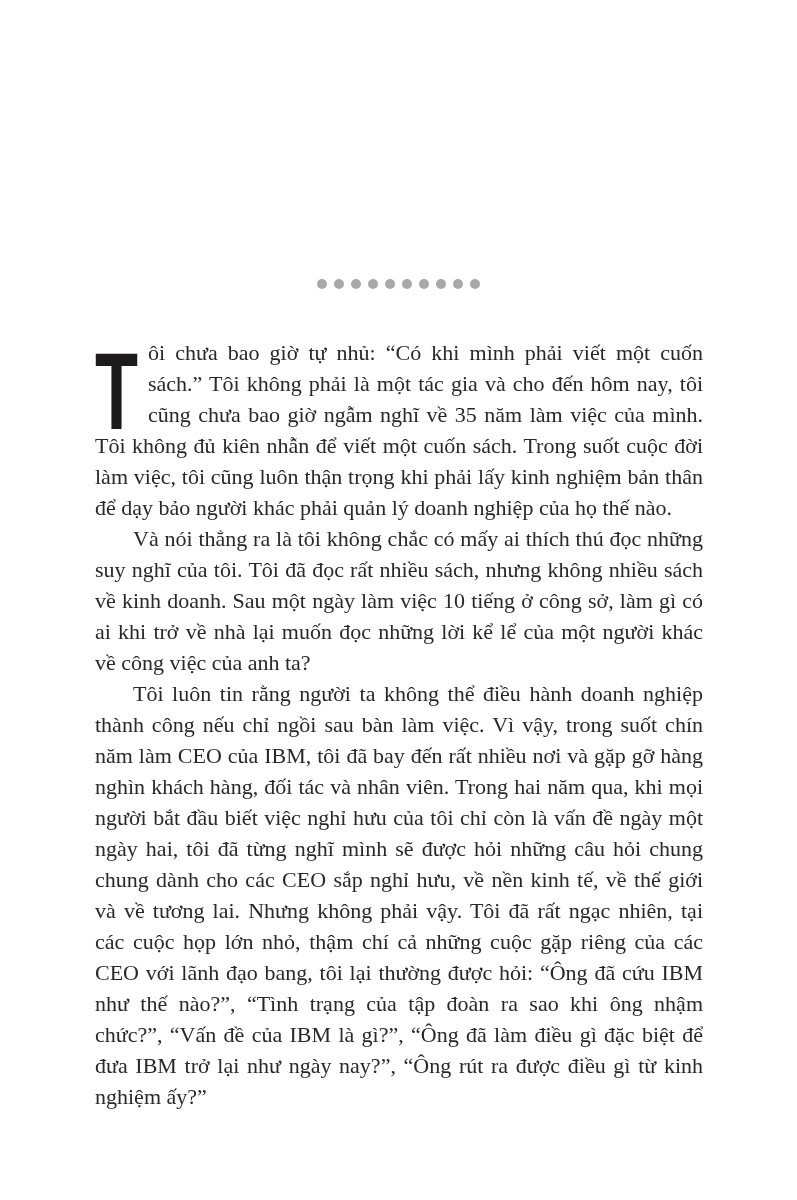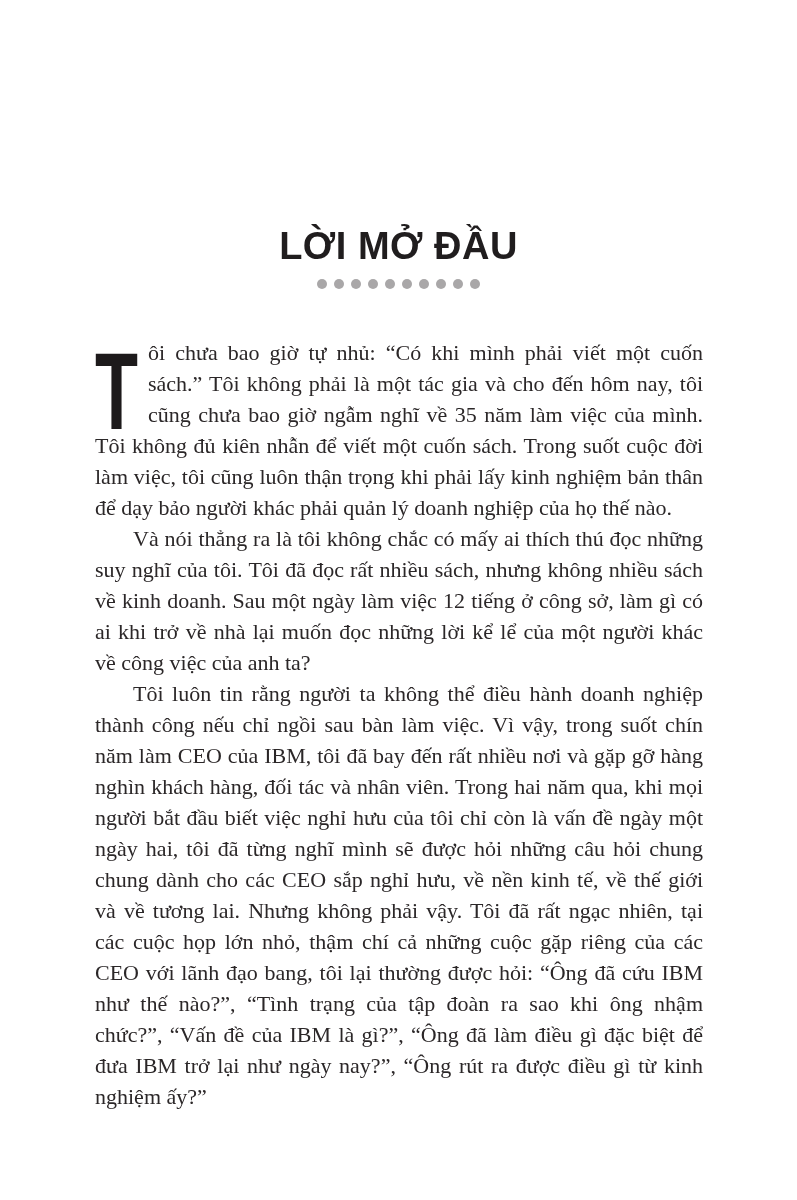--- a/index.html
+++ b/index.html
@@ -70,27 +70,26 @@
     color: #1d1a1b;
     transform: scaleX(0.64);
     transform-origin: 0 60%;
   }
 </style>
 </head>
 <body>
 
 <div class="page">
 
-  <h1 class="chapter-title">LỜI MỞ ĐẦU</h1>
 
   <div class="dot-separator"><span class="dot" style="background: rgb(169, 167, 168);"></span><span class="dot" style="background: rgb(169, 167, 168);"></span><span class="dot" style="background: rgb(169, 167, 168);"></span><span class="dot" style="background: rgb(169, 167, 168);"></span><span class="dot" style="background: rgb(169, 167, 168);"></span><span class="dot" style="background: rgb(169, 167, 168);"></span><span class="dot" style="background: rgb(169, 167, 168);"></span><span class="dot" style="background: rgb(169, 167, 168);"></span><span class="dot" style="background: rgb(169, 167, 168);"></span><span class="dot" style="background: rgb(169, 167, 168);"></span></div>
 
   <div class="body-text">
     <p>
       <span class="dropcap">
           <span class="glyph">T</span>
         </span><span>ôi chưa bao giờ tự nhủ: “Có khi mình phải viết một cuốn sách.” Tôi không phải là một tác gia và cho đến hôm nay, tôi cũng chưa bao giờ ngẫm nghĩ về 35 năm làm việc của mình. Tôi không đủ kiên nhẫn để viết một cuốn sách. Trong suốt cuộc đời làm việc, tôi cũng luôn thận trọng khi phải lấy kinh nghiệm bản thân để dạy bảo người khác phải quản lý doanh nghiệp của họ thế nào.</span>
     </p>
-    <p class="indented">Và nói thẳng ra là tôi không chắc có mấy ai thích thú đọc những suy nghĩ của tôi. Tôi đã đọc rất nhiều sách, nhưng không nhiều sách về kinh doanh. Sau một ngày làm việc 12 tiếng ở công sở, làm gì có ai khi trở về nhà lại muốn đọc những lời kể lể của một người khác về công việc của anh ta?</p>
+    <p class="indented">Và nói thẳng ra là tôi không chắc có mấy ai thích thú đọc những suy nghĩ của tôi. Tôi đã đọc rất nhiều sách, nhưng không nhiều sách về kinh doanh. Sau một ngày làm việc 10 tiếng ở công sở, làm gì có ai khi trở về nhà lại muốn đọc những lời kể lể của một người khác về công việc của anh ta?</p>
     <p class="indented">Tôi luôn tin rằng người ta không thể điều hành doanh nghiệp thành công nếu chỉ ngồi sau bàn làm việc. Vì vậy, trong suốt chín năm làm CEO của IBM, tôi đã bay đến rất nhiều nơi và gặp gỡ hàng nghìn khách hàng, đối tác và nhân viên. Trong hai năm qua, khi mọi người bắt đầu biết việc nghỉ hưu của tôi chỉ còn là vấn đề ngày một ngày hai, tôi đã từng nghĩ mình sẽ được hỏi những câu hỏi chung chung dành cho các CEO sắp nghỉ hưu, về nền kinh tế, về thế giới và về tương lai. Nhưng không phải vậy. Tôi đã rất ngạc nhiên, tại các cuộc họp lớn nhỏ, thậm chí cả những cuộc gặp riêng của các CEO với lãnh đạo bang, tôi lại thường được hỏi: “Ông đã cứu IBM như thế nào?”, “Tình trạng của tập đoàn ra sao khi ông nhậm chức?”, “Vấn đề của IBM là gì?”, “Ông đã làm điều gì đặc biệt để đưa IBM trở lại như ngày nay?”, “Ông rút ra được điều gì từ kinh nghiệm ấy?”</p>
   </div>
 
 </div>
 
 </body></html>

